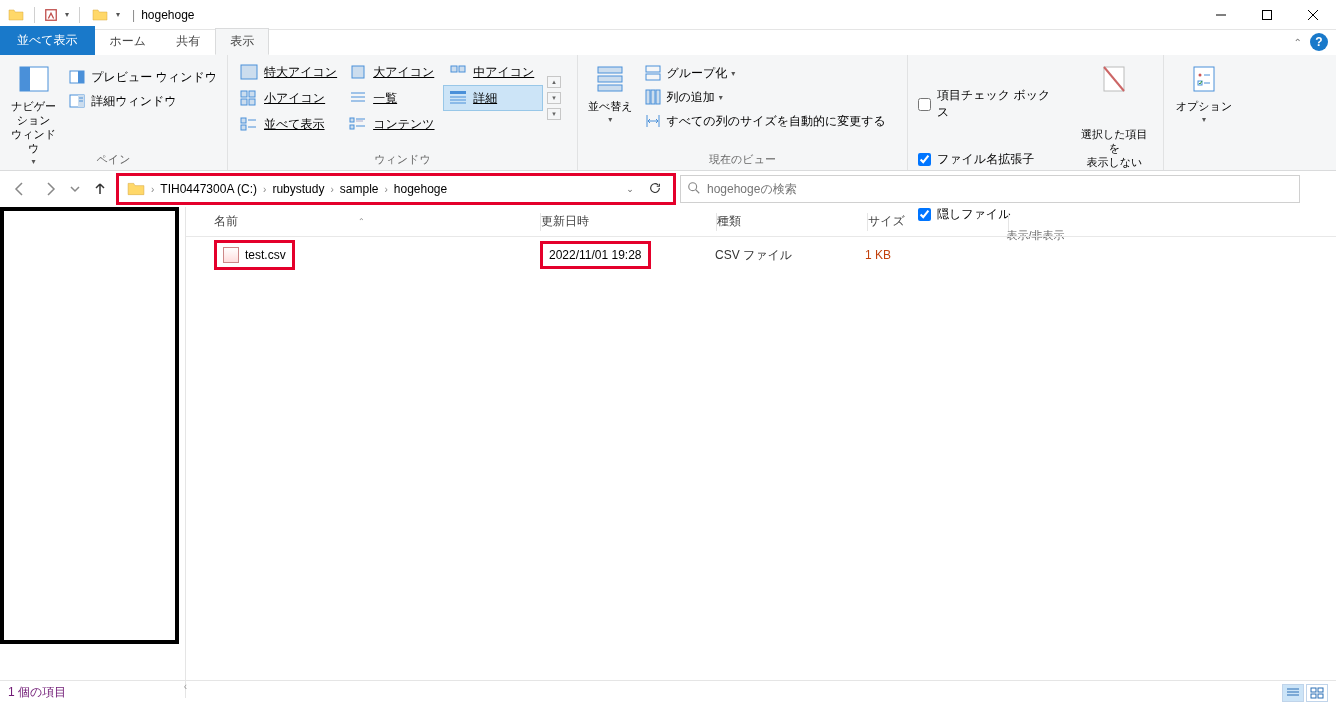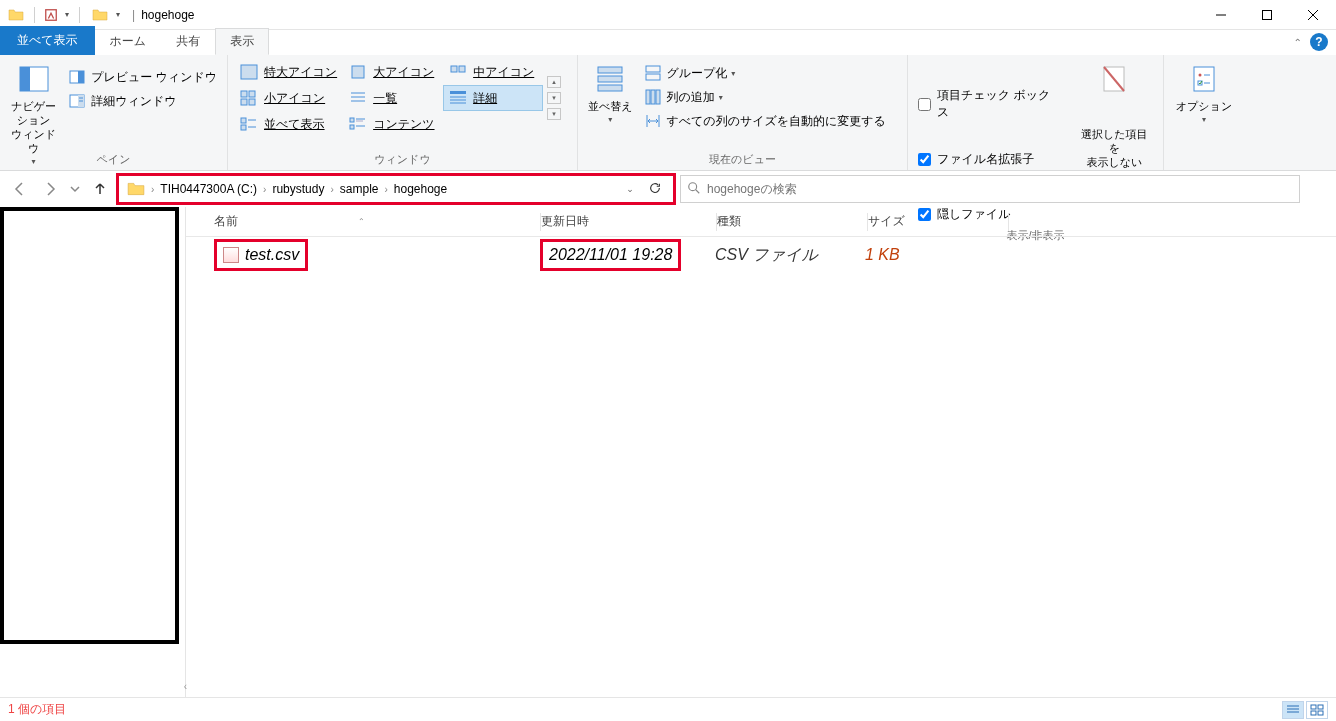--- a/index.html
+++ b/index.html
@@ -80,30 +80,30 @@
 .col-headers { height: 30px; display: flex; align-items: center; border-bottom: 1px solid #e8e8e8; padding-left: 28px; }
 .col-h { font-size: 12px; color: #444; position: relative; display:flex; align-items:center; }
 .col-h.name { width: 326px; }
 .col-h.date { width: 175px; }
 .col-h.type { width: 150px; }
 .col-h.size { width: 140px; }
 .col-h .sort { font-size: 8px; color: #888; margin-left: 120px; }
 .col-h-sep { width: 1px; height: 18px; background: #e5e5e5; }
 
 .file-row { height: 36px; display: flex; align-items: center; padding-left: 28px; }
-.file-cell { font-size: 16px; display: flex; align-items: center; font-style: italic; }
+.file-cell { font-size: 12px; display: flex; align-items: center; }
 .file-cell.name { width: 326px; }
 .file-cell.date { width: 175px; }
 .file-cell.type { width: 150px; color: #333; }
 .file-cell.size { width: 140px; color: #c2410c; }
 .file-icon { width: 16px; height: 16px; margin-right: 6px; border: 1px solid #c88; background: linear-gradient(#fff, #fdd); }
 .red-box { border: 3px solid #e4002b; padding: 4px 6px; display: inline-flex; align-items: center; }
 
 
-.statusbar { position: absolute; bottom: 0; left: 0; right: 0; height: 24px; border-top: 1px solid #e5e5e5; display: flex; align-items: center; padding: 0 8px; font-size: 12px; color: #ef4444; }
+.statusbar { position: absolute; bottom: 17px; left: 0; right: 0; height: 24px; border-top: 1px solid #e5e5e5; display: flex; align-items: center; padding: 0 8px; font-size: 12px; color: #701a75; }
 .statusbar .view-toggles { margin-left: auto; display: flex; gap: 2px; }
 .vt { width: 22px; height: 18px; border: 1px solid #c0d4ea; display: flex; align-items: center; justify-content: center; }
 .vt.active { background: #cce4f7; }
 
 
 .folder-svg { fill: #ffd869; stroke: #d9a93f; stroke-width: 0.5; }
 </style>
 </head>
 <body>
 

